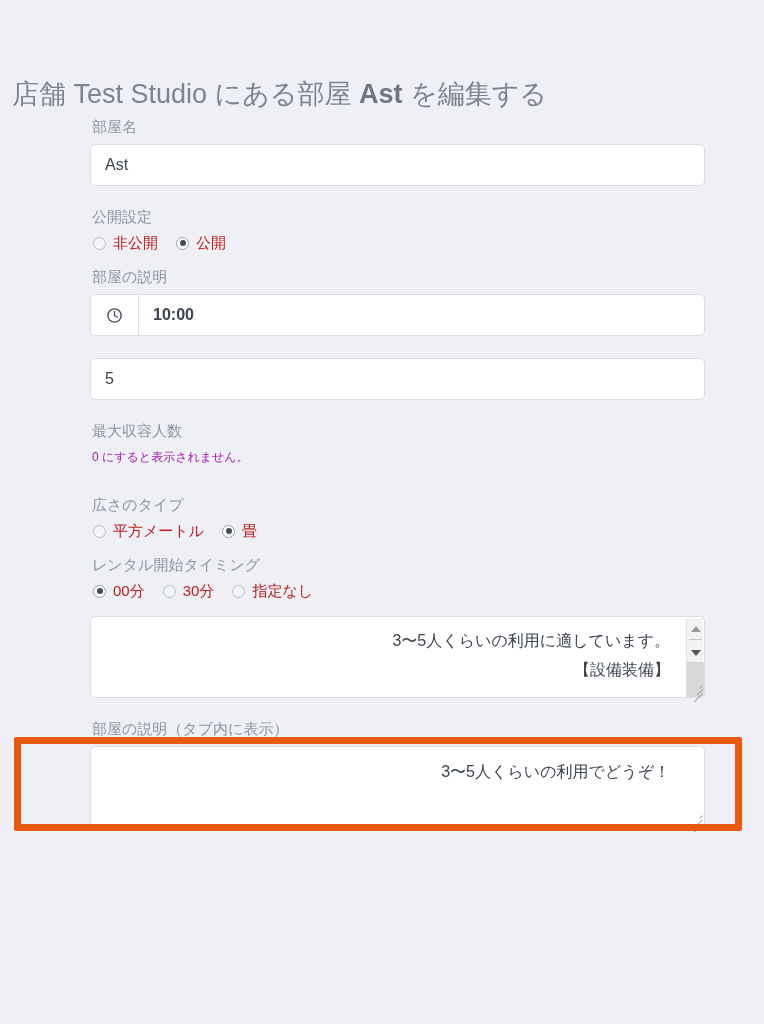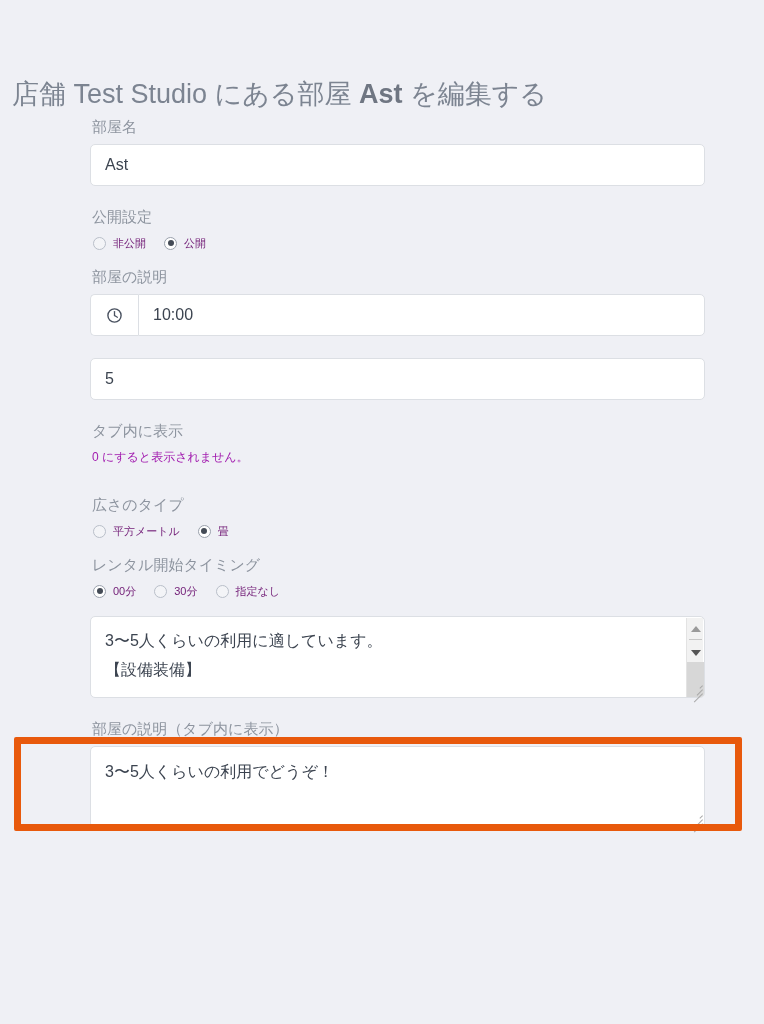--- a/index.html
+++ b/index.html
@@ -115,23 +115,23 @@
     left: 50%;
     top: 50%;
     width: 6px;
     height: 6px;
     margin-left: -3px;
     margin-top: -3px;
     border-radius: 50%;
     background: #444b56;
   }
   .radio-label {
-    font-size: 11px;
+    font-size: 15px;
     line-height: 18px;
-    color: #701a75;
+    color: #b91c1c;
   }
 
   
   .input-group {
     display: flex;
     width: 615px;
     height: 42px;
   }
   .input-addon {
     width: 48px;
@@ -141,20 +141,21 @@
     border-right: none;
     border-radius: 5px 0 0 5px;
     display: flex;
     align-items: center;
     justify-content: center;
     flex: 0 0 auto;
   }
   .input-group .text-input {
     width: 567px;
     border-radius: 0 5px 5px 0;
+    font-weight: bold;
   }
 
   
   .highlight-box {
     position: absolute;
     left: 14px;
     top: 689px;
     width: 728px;
     height: 94px;
     border: 7px solid #e8590c;
@@ -181,20 +182,21 @@
   .textarea-text {
     position: absolute;
     left: 14px;
     top: 10px;
     right: 34px;
     font-size: 16px;
     line-height: 29px;
     color: #3c4450;
     white-space: pre-wrap;
     word-break: break-all;
+    text-align: right;
   }
   .textarea-text.clipped { top: 9px; }
 
   
   .scrollbar {
     position: absolute;
     right: 1px;
     top: 1px;
     width: 17px;
     height: 80px;
@@ -301,21 +303,21 @@
       </span>
       <input class="text-input" type="text" value="10:00" style="">
     </div>
 
     <div class="gap-md"></div>
 
     <input class="text-input" type="text" value="5" style="">
 
     <div class="gap-md"></div>
 
-    <label class="field-label">タブ内に表示</label>
+    <label class="field-label">最大収容人数</label>
     <span class="helper-text">0 にすると表示されません。</span>
 
     <div class="gap-lg"></div>
 
     <label class="field-label">広さのタイプ</label>
     <div class="radio-row">
       <div class="radio-item">
         <span class="radio-dot"></span>
         <span class="radio-label">平方メートル</span>
       </div>

